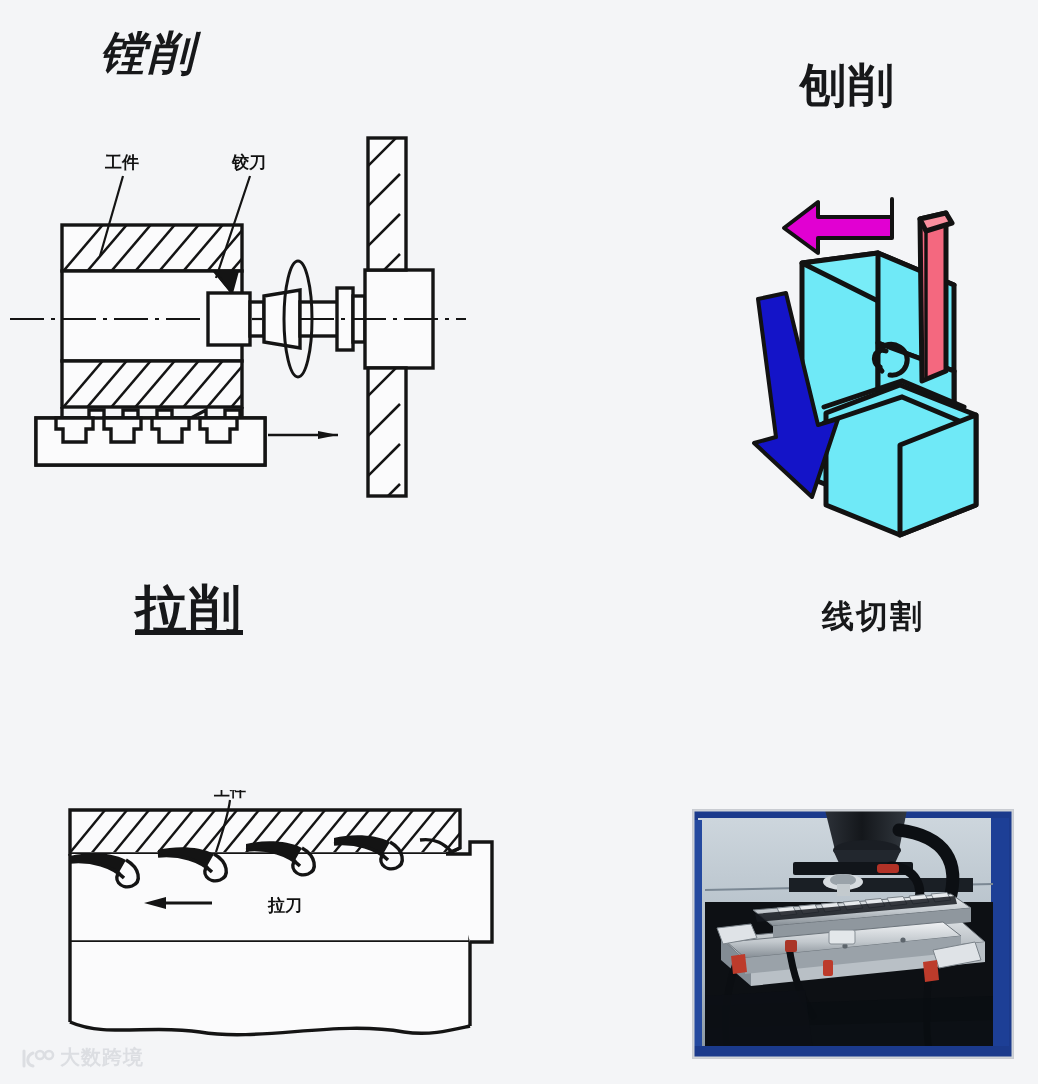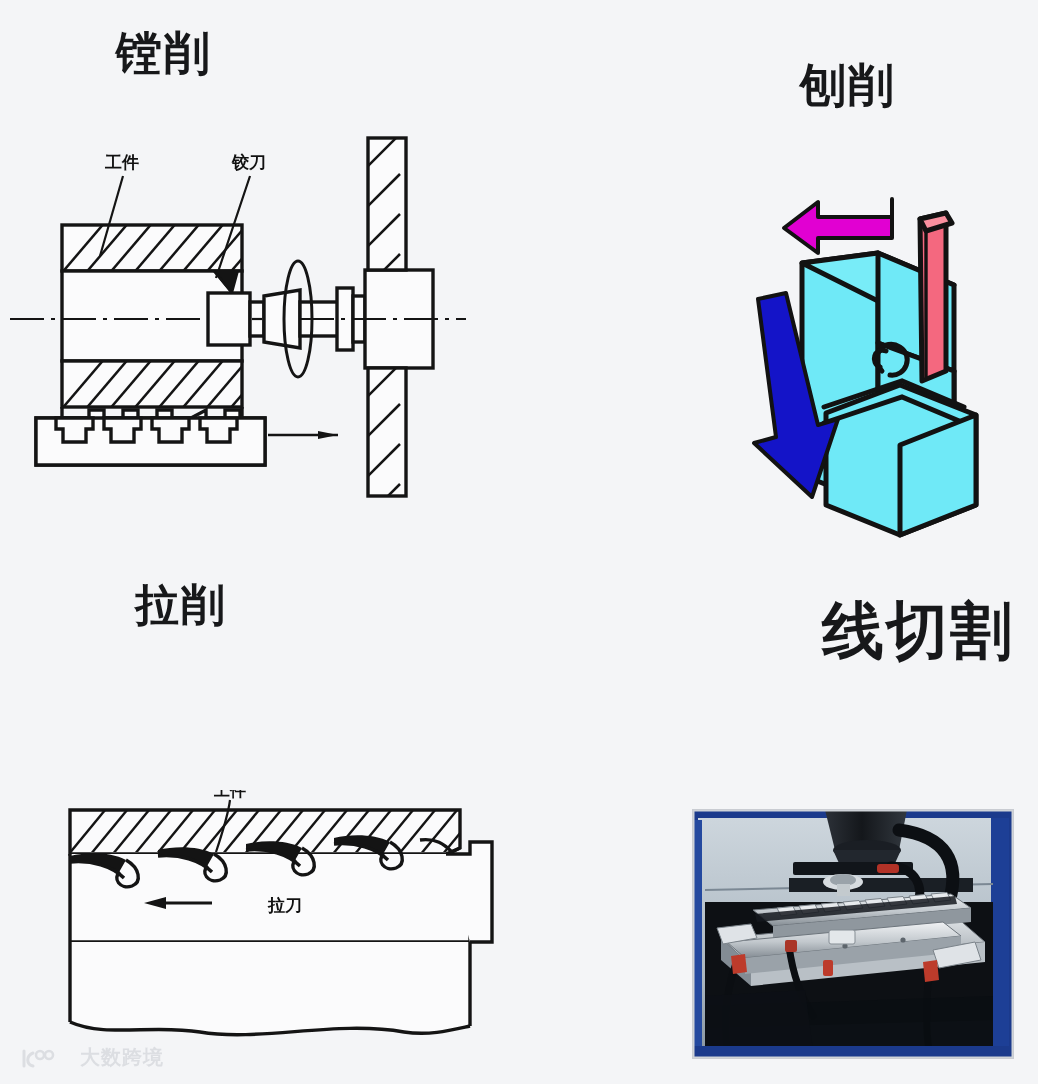--- a/index.html
+++ b/index.html
@@ -25,24 +25,24 @@
   .title {
     position: absolute;
     font-size: 46px;
     font-weight: 700;
     color: #17181a;
     letter-spacing: 2px;
     line-height: 1;
     white-space: nowrap;
     font-family: "DejaVu Sans", "Liberation Sans", sans-serif;
   }
-  #title-boring   { left: 116px;  top: 30px; }
+  #title-boring   { left: 100px;  top: 30px; font-style: italic; }
   #title-planing  { left: 800px;  top: 30px; margin-top: 32px; }
-  #title-broaching{ left: 135px;  top: 583px; font-size: 44px; }
-  #title-wirecut  { left: 822px;  top: 600px; font-size: 62px; }
+  #title-broaching{ left: 135px;  top: 583px; font-size: 52px; text-decoration: underline; }
+  #title-wirecut  { left: 822px;  top: 600px; font-size: 32px; }
 
   
   .panel {
     position: absolute;
     text-align: right;
   }
   #panel-boring    { left: 0px;   top: 130px; width: 470px; height: 370px; }
   #panel-planing   { left: 740px; top: 175px; width: 298px; height: 375px; }
   #panel-broaching { left: 40px;  top: 790px; width: 470px; height: 270px; }
 
@@ -61,21 +61,21 @@
   }
   .photo-frame svg { display: block; }
 
   
   #watermark {
     position: absolute;
     left: 22px;
     top: 1044px;
     display: flex;
     align-items: center;
-    gap: 24px;
+    gap: 4px;
     opacity: 0.55;
   }
   #watermark .wm-text {
     font-size: 20px;
     font-weight: 700;
     color: #c9ccd2;
     letter-spacing: 1px;
     font-family: "DejaVu Sans", "Liberation Sans", sans-serif;
   }
 

